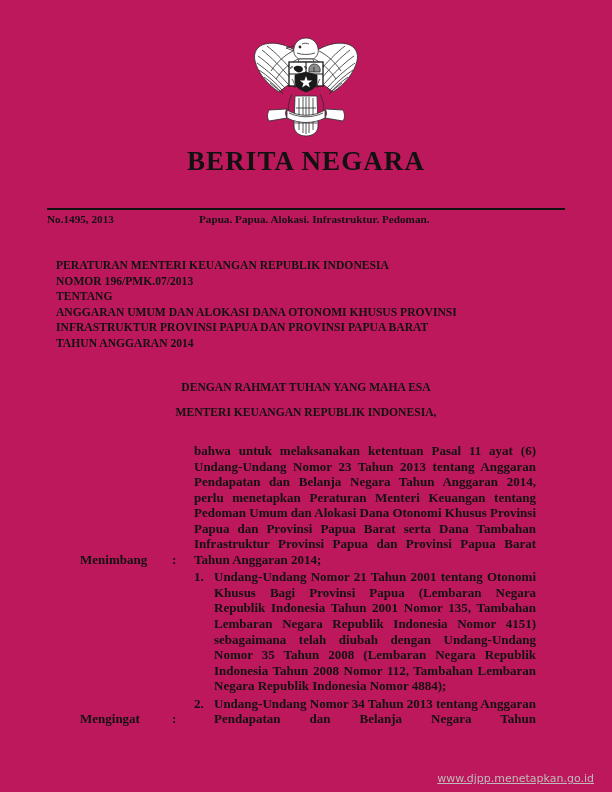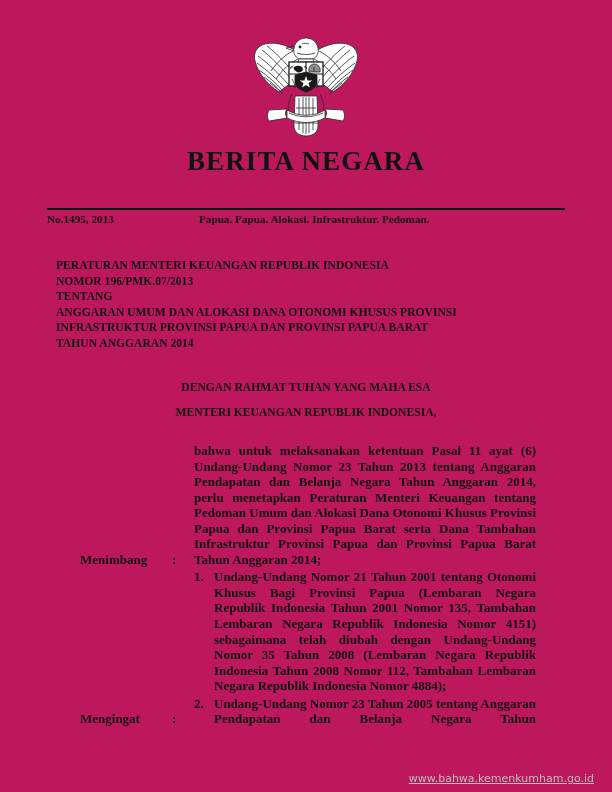--- a/index.html
+++ b/index.html
@@ -296,24 +296,24 @@
       <div class="body">
         <div class="numlist">
 
           <div class="numitem">
             <div class="num">1.</div>
             <div class="txt jlast-left">Undang-Undang Nomor 21 Tahun 2001 tentang Otonomi Khusus Bagi Provinsi Papua (Lembaran Negara Republik Indonesia Tahun 2001 Nomor 135, Tambahan Lembaran Negara Republik Indonesia Nomor 4151) sebagaimana telah diubah dengan Undang-Undang Nomor 35 Tahun 2008 (Lembaran Negara Republik Indonesia Tahun 2008 Nomor 112, Tambahan Lembaran Negara Republik Indonesia Nomor 4884);</div>
           </div>
 
           <div class="numitem">
             <div class="num">2.</div>
-            <div class="txt jfull">Undang-Undang Nomor 23 Tahun 2005 tentang Anggaran Pendapatan dan Belanja Negara Tahun</div>
+            <div class="txt jfull">Undang-Undang Nomor 34 Tahun 2013 tentang Anggaran Pendapatan dan Belanja Negara Tahun</div>
           </div>
 
         </div>
       </div>
     </div>
 
   </div>
 
-  <div class="footer">www.bahwa.kemenkumham.go.id</div>
+  <div class="footer">www.djpp.menetapkan.go.id</div>
 
 </div>
 
 </body></html>

